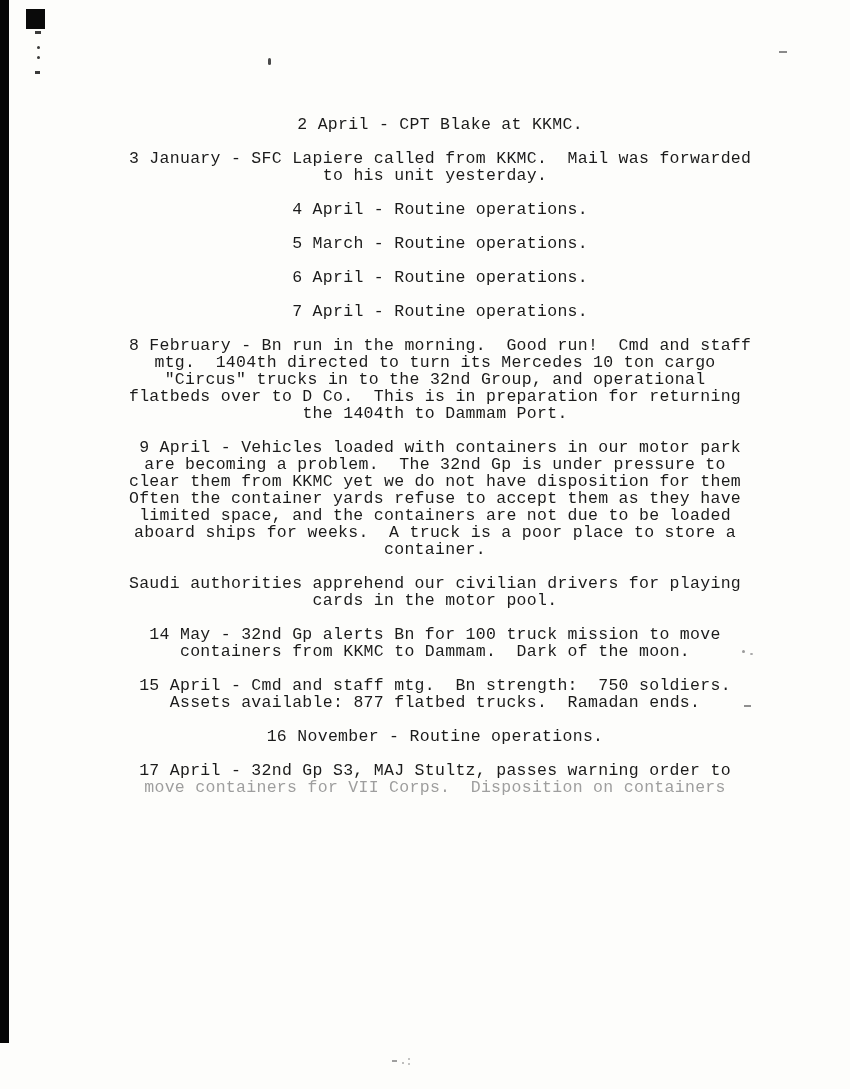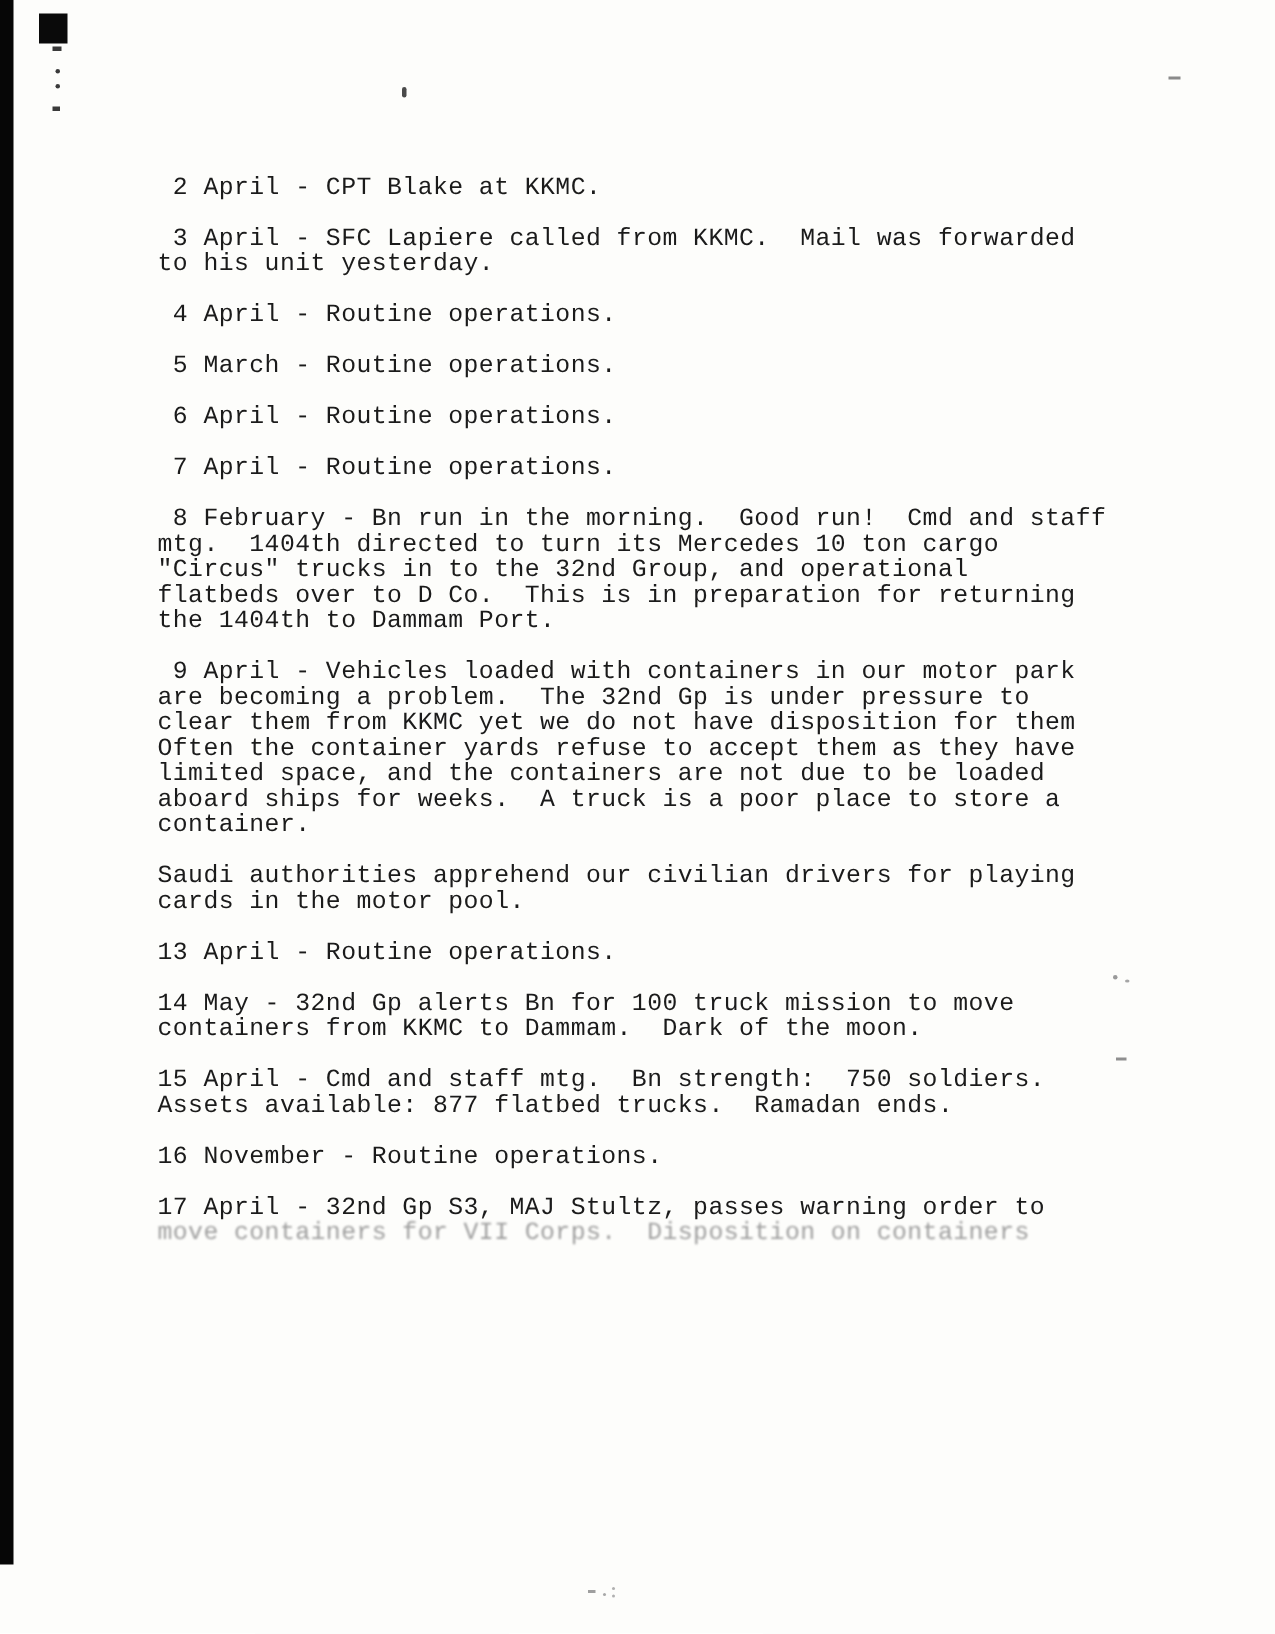--- a/index.html
+++ b/index.html
@@ -50,20 +50,21 @@
     top: 116px;
     width: 660px;
     color: #1b1b1b;
     font-size: 16.5px;
     line-height: 17px;
     letter-spacing: 0.3px;
   }
   .entry {
     margin: 0 0 17px 0;
     white-space: pre-wrap;
+    text-align: center;
   }
   .faded-line {
     color: #8e8e8e;
     filter: blur(0.55px);
     opacity: 0.85;
   }
 </style>
 </head>
 <body>
 
@@ -80,41 +81,40 @@
   <div class="mark mark-right-dot-a"></div>
   <div class="mark mark-right-dot-b"></div>
   <div class="mark mark-right-dash"></div>
   <div class="mark mark-footer-a"></div>
   <div class="mark mark-footer-b"></div>
   <div class="mark mark-footer-c"></div>
   <div class="mark mark-footer-d"></div>
 
   <div class="content">
       <p class="entry"> 2 April - CPT Blake at KKMC.</p>
-      <p class="entry"> 3 April - SFC Lapiere called from KKMC.  Mail was forwarded
+      <p class="entry"> 3 January - SFC Lapiere called from KKMC.  Mail was forwarded
 to his unit yesterday.</p>
       <p class="entry"> 4 April - Routine operations.</p>
       <p class="entry"> 5 March - Routine operations.</p>
       <p class="entry"> 6 April - Routine operations.</p>
       <p class="entry"> 7 April - Routine operations.</p>
       <p class="entry"> 8 February - Bn run in the morning.  Good run!  Cmd and staff
 mtg.  1404th directed to turn its Mercedes 10 ton cargo
 "Circus" trucks in to the 32nd Group, and operational
 flatbeds over to D Co.  This is in preparation for returning
 the 1404th to Dammam Port.</p>
       <p class="entry"> 9 April - Vehicles loaded with containers in our motor park
 are becoming a problem.  The 32nd Gp is under pressure to
 clear them from KKMC yet we do not have disposition for them
 Often the container yards refuse to accept them as they have
 limited space, and the containers are not due to be loaded
 aboard ships for weeks.  A truck is a poor place to store a
 container.</p>
       <p class="entry">Saudi authorities apprehend our civilian drivers for playing
 cards in the motor pool.</p>
-      <p class="entry">13 April - Routine operations.</p>
       <p class="entry">14 May - 32nd Gp alerts Bn for 100 truck mission to move
 containers from KKMC to Dammam.  Dark of the moon.</p>
       <p class="entry">15 April - Cmd and staff mtg.  Bn strength:  750 soldiers.
 Assets available: 877 flatbed trucks.  Ramadan ends.</p>
       <p class="entry">16 November - Routine operations.</p>
       <p class="entry">17 April - 32nd Gp S3, MAJ Stultz, passes warning order to<span class="faded-line">
 move containers for VII Corps.  Disposition on containers</span></p>
     </div>
 
 </div>

